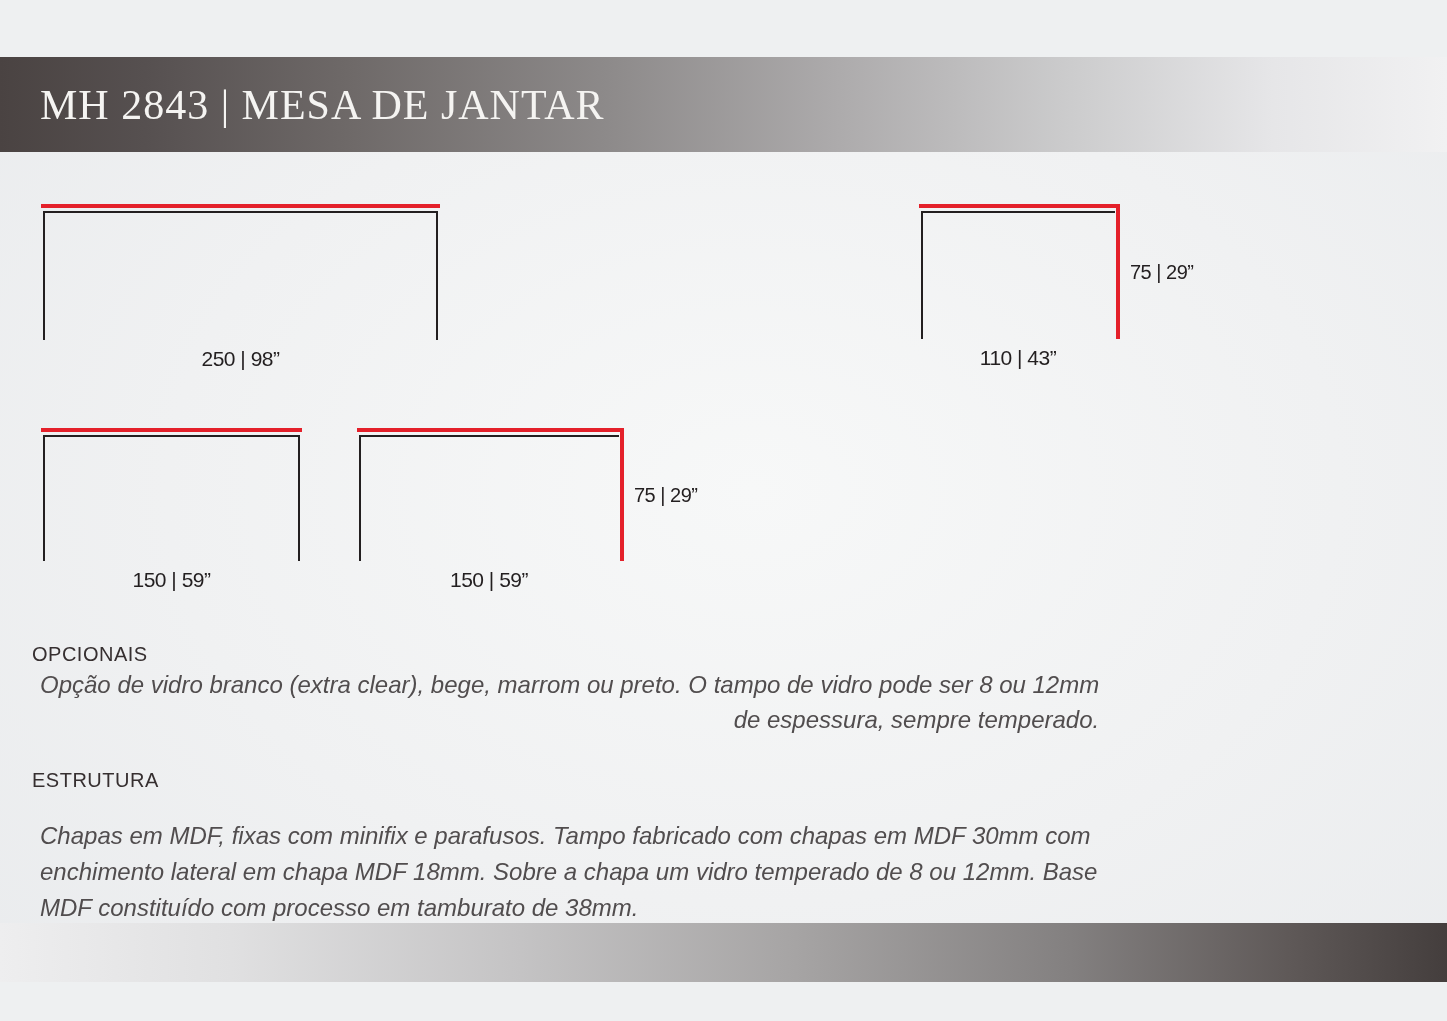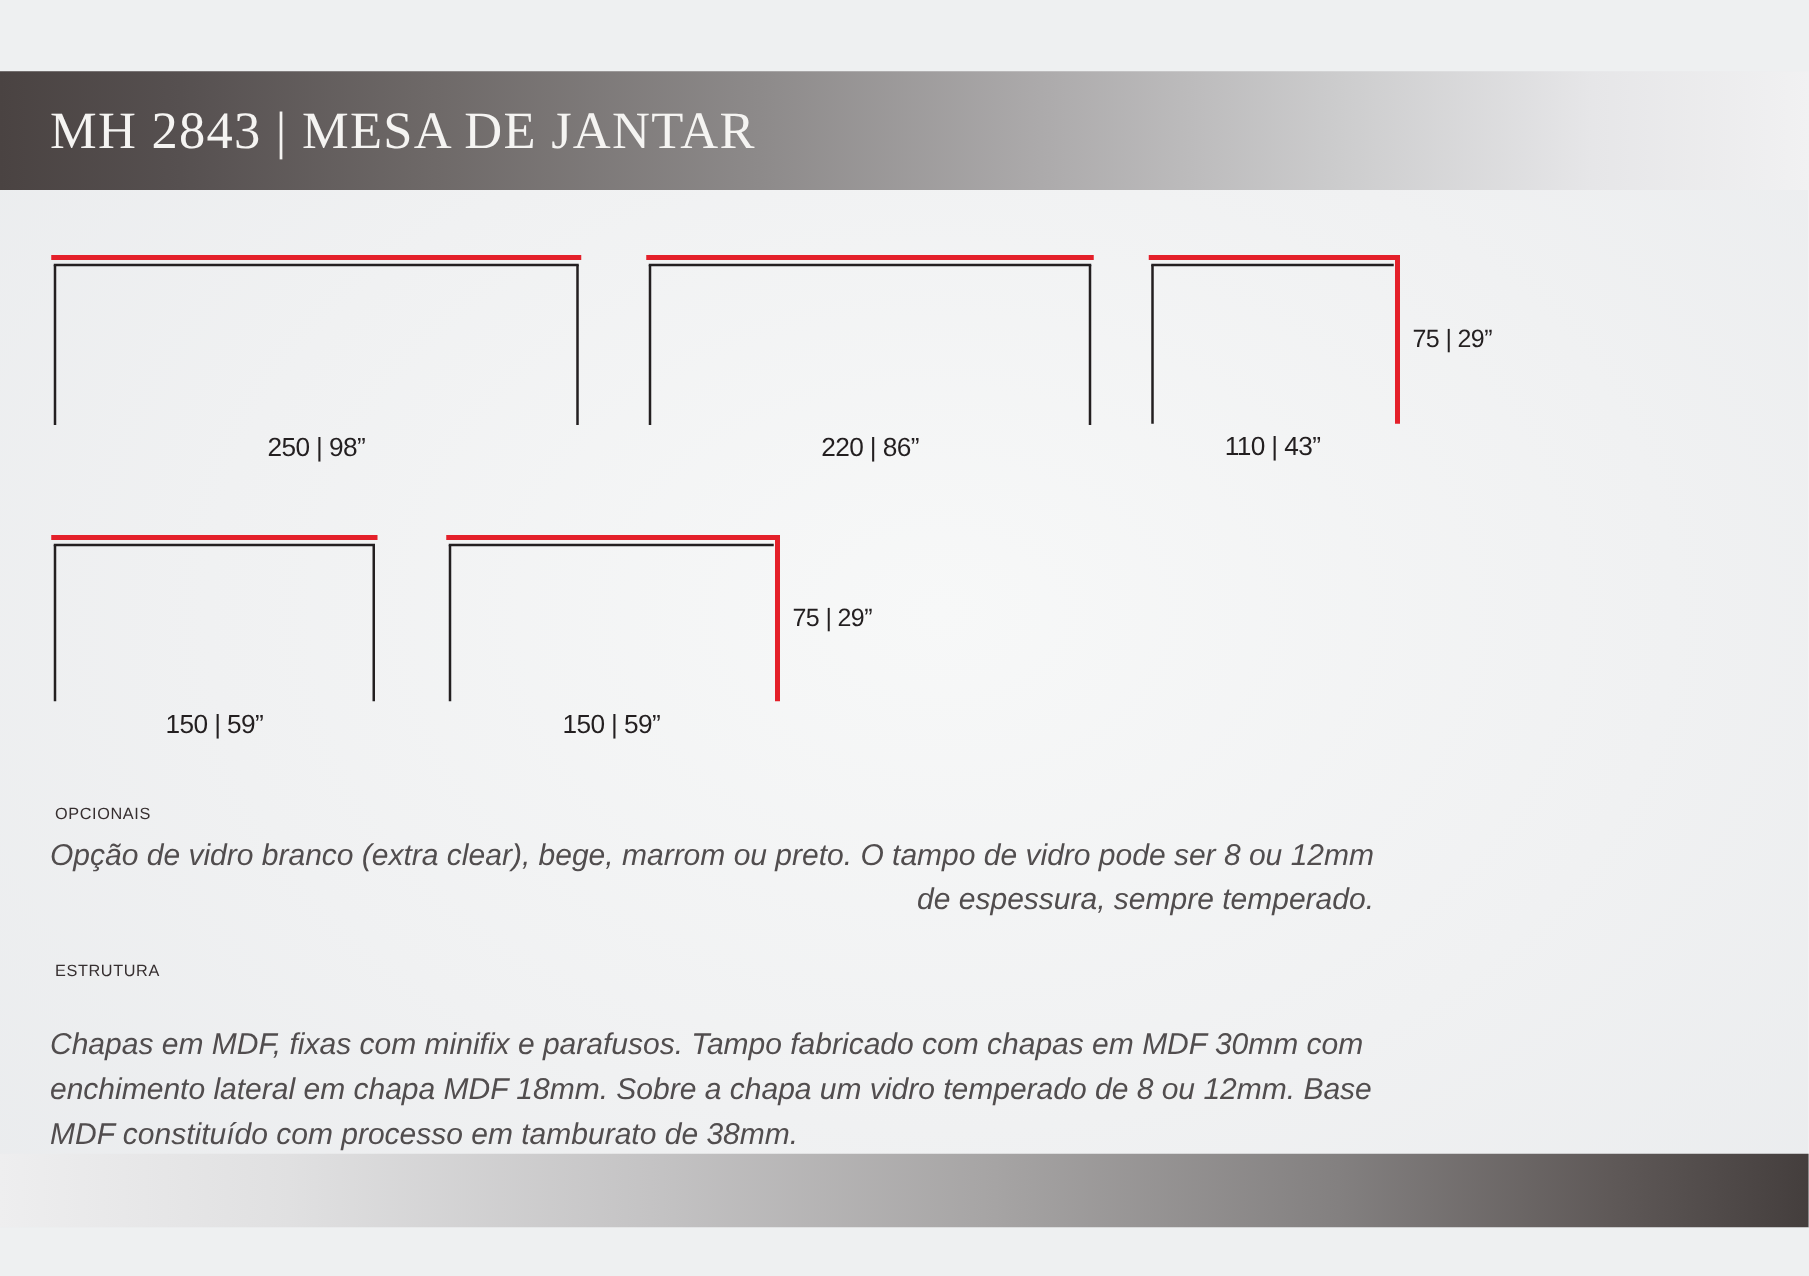--- a/index.html
+++ b/index.html
@@ -35,28 +35,28 @@
   .fig.red-right .glass{right:-5px;}
   .fig.red-right .leg.right{width:4px;right:-5px;top:0;background:var(--accent-red);}
   .dim-w{
     position:absolute;top:calc(100% + 7px);left:-20px;right:-20px;text-align:center;
     font-size:21px;color:var(--line-black);letter-spacing:-0.5px;white-space:nowrap;
   }
   .dim-h{
     position:absolute;left:calc(100% + 15px);top:50%;transform:translateY(-50%);
     font-size:20px;color:var(--line-black);letter-spacing:-0.5px;white-space:nowrap;
   }
-  #fig-250{left:43px;top:204px;width:395px;height:136px;padding-left:25px;}
+  #fig-250{left:43px;top:204px;width:395px;height:136px;}
   #fig-220{left:519px;top:204px;width:354px;height:136px;}
   #fig-110{left:921px;top:204px;width:194px;height:135px;}
   #fig-150a{left:43px;top:428px;width:257px;height:133px;}
   #fig-150b{left:359px;top:428px;width:260px;height:133px;}
   
   .sec-heading{
-    position:absolute;left:44px;color:#362f30;font-size:13px;
+    position:absolute;left:32px;color:#362f30;font-size:20px;
     letter-spacing:0.5px;white-space:nowrap;
   }
   #heading-opcionais{top:643px;}
   #heading-estrutura{top:769px;}
   .sec-body{
     position:absolute;left:40px;color:#514d4e;
     font-size:24px;font-style:italic;line-height:35px;white-space:nowrap;
   }
   #body-opcionais{top:667px;text-align:right;}
   #body-estrutura{top:818px;line-height:36px;}
@@ -80,27 +80,20 @@
   </div>
 
   <div class="fig" id="fig-250">
     <div class="glass"></div>
     <div class="edge"></div>
     <div class="leg left"></div>
     <div class="leg right"></div>
     <div class="dim-w">250 | 98”</div>
   </div>
 
-  <div class="fig" id="fig-220">
-    <div class="glass"></div>
-    <div class="edge"></div>
-    <div class="leg left"></div>
-    <div class="leg right"></div>
-    <div class="dim-w">220 | 86”</div>
-  </div>
 
   <div class="fig red-right" id="fig-110">
     <div class="glass"></div>
     <div class="edge"></div>
     <div class="leg left"></div>
     <div class="leg right"></div>
     <div class="dim-w">110 | 43”</div>
     <div class="dim-h">75 | 29”</div>
   </div>
 

